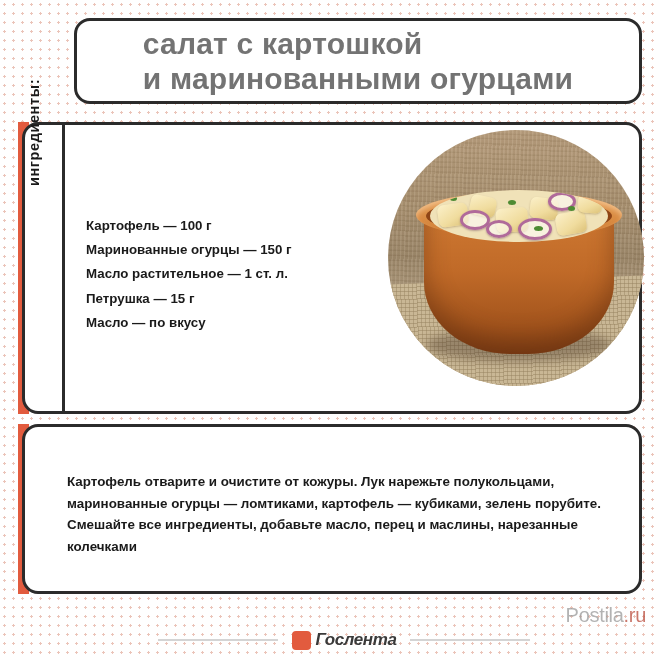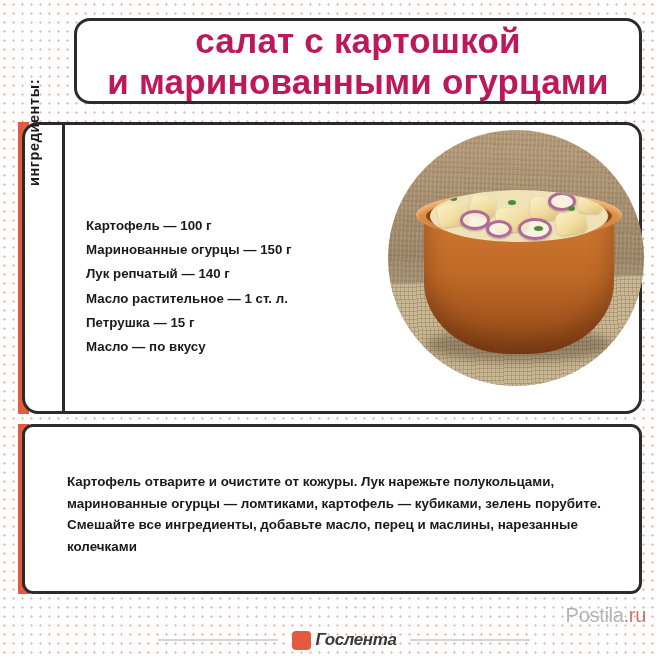--- a/index.html
+++ b/index.html
@@ -56,25 +56,25 @@
     height: 86px;
     background: #ffffff;
     border: 3px solid #2b2b2b;
     border-radius: 16px;
     display: flex;
     align-items: center;
     justify-content: center;
     box-sizing: border-box;
   }
   .title-text {
-    font-size: 35px;
+    font-size: 30px;
     font-weight: bold;
     line-height: 1.18;
-    color: #be185d;
-    text-align: center;
+    color: #737373;
+    text-align: left;
     letter-spacing: 0.2px;
     padding: 0 12px;
   }
   
   .ingr-box {
     position: absolute;
     left: 22px;
     top: 122px;
     width: 620px;
     height: 292px;
@@ -223,21 +223,21 @@
   }
   
   .desc-box {
     position: absolute;
     left: 22px;
     top: 424px;
     width: 620px;
     height: 170px;
     background: #ffffff;
     border: 3px solid #2b2b2b;
-    border-radius: 11px;
+    border-radius: 16px;
     box-sizing: border-box;
     padding: 44px 32px 0 42px;
   }
   .desc-text {
     font-size: 13.4px;
     font-weight: bold;
     line-height: 1.62;
     color: #1a1a1a;
   }
   
@@ -306,21 +306,20 @@
     </div>
   </div>
 
   <div class="ingr-box"></div>
   <div class="ingr-divider"></div>
   <div class="ingr-label">ингредиенты:</div>
 
   <div class="ingr-list">
     <div class="ingr-item">Картофель — 100 г</div>
     <div class="ingr-item">Маринованные огурцы — 150 г</div>
-    <div class="ingr-item">Лук репчатый — 140 г</div>
     <div class="ingr-item">Масло растительное — 1 ст. л.</div>
     <div class="ingr-item">Петрушка — 15 г</div>
     <div class="ingr-item">Масло — по вкусу</div>
   </div>
 
   <div class="photo-frame">
     <div class="photo-bg"></div>
     <div class="photo-texture"></div>
     <div class="burlap"></div>
     <div class="bowl-shadow"></div>

